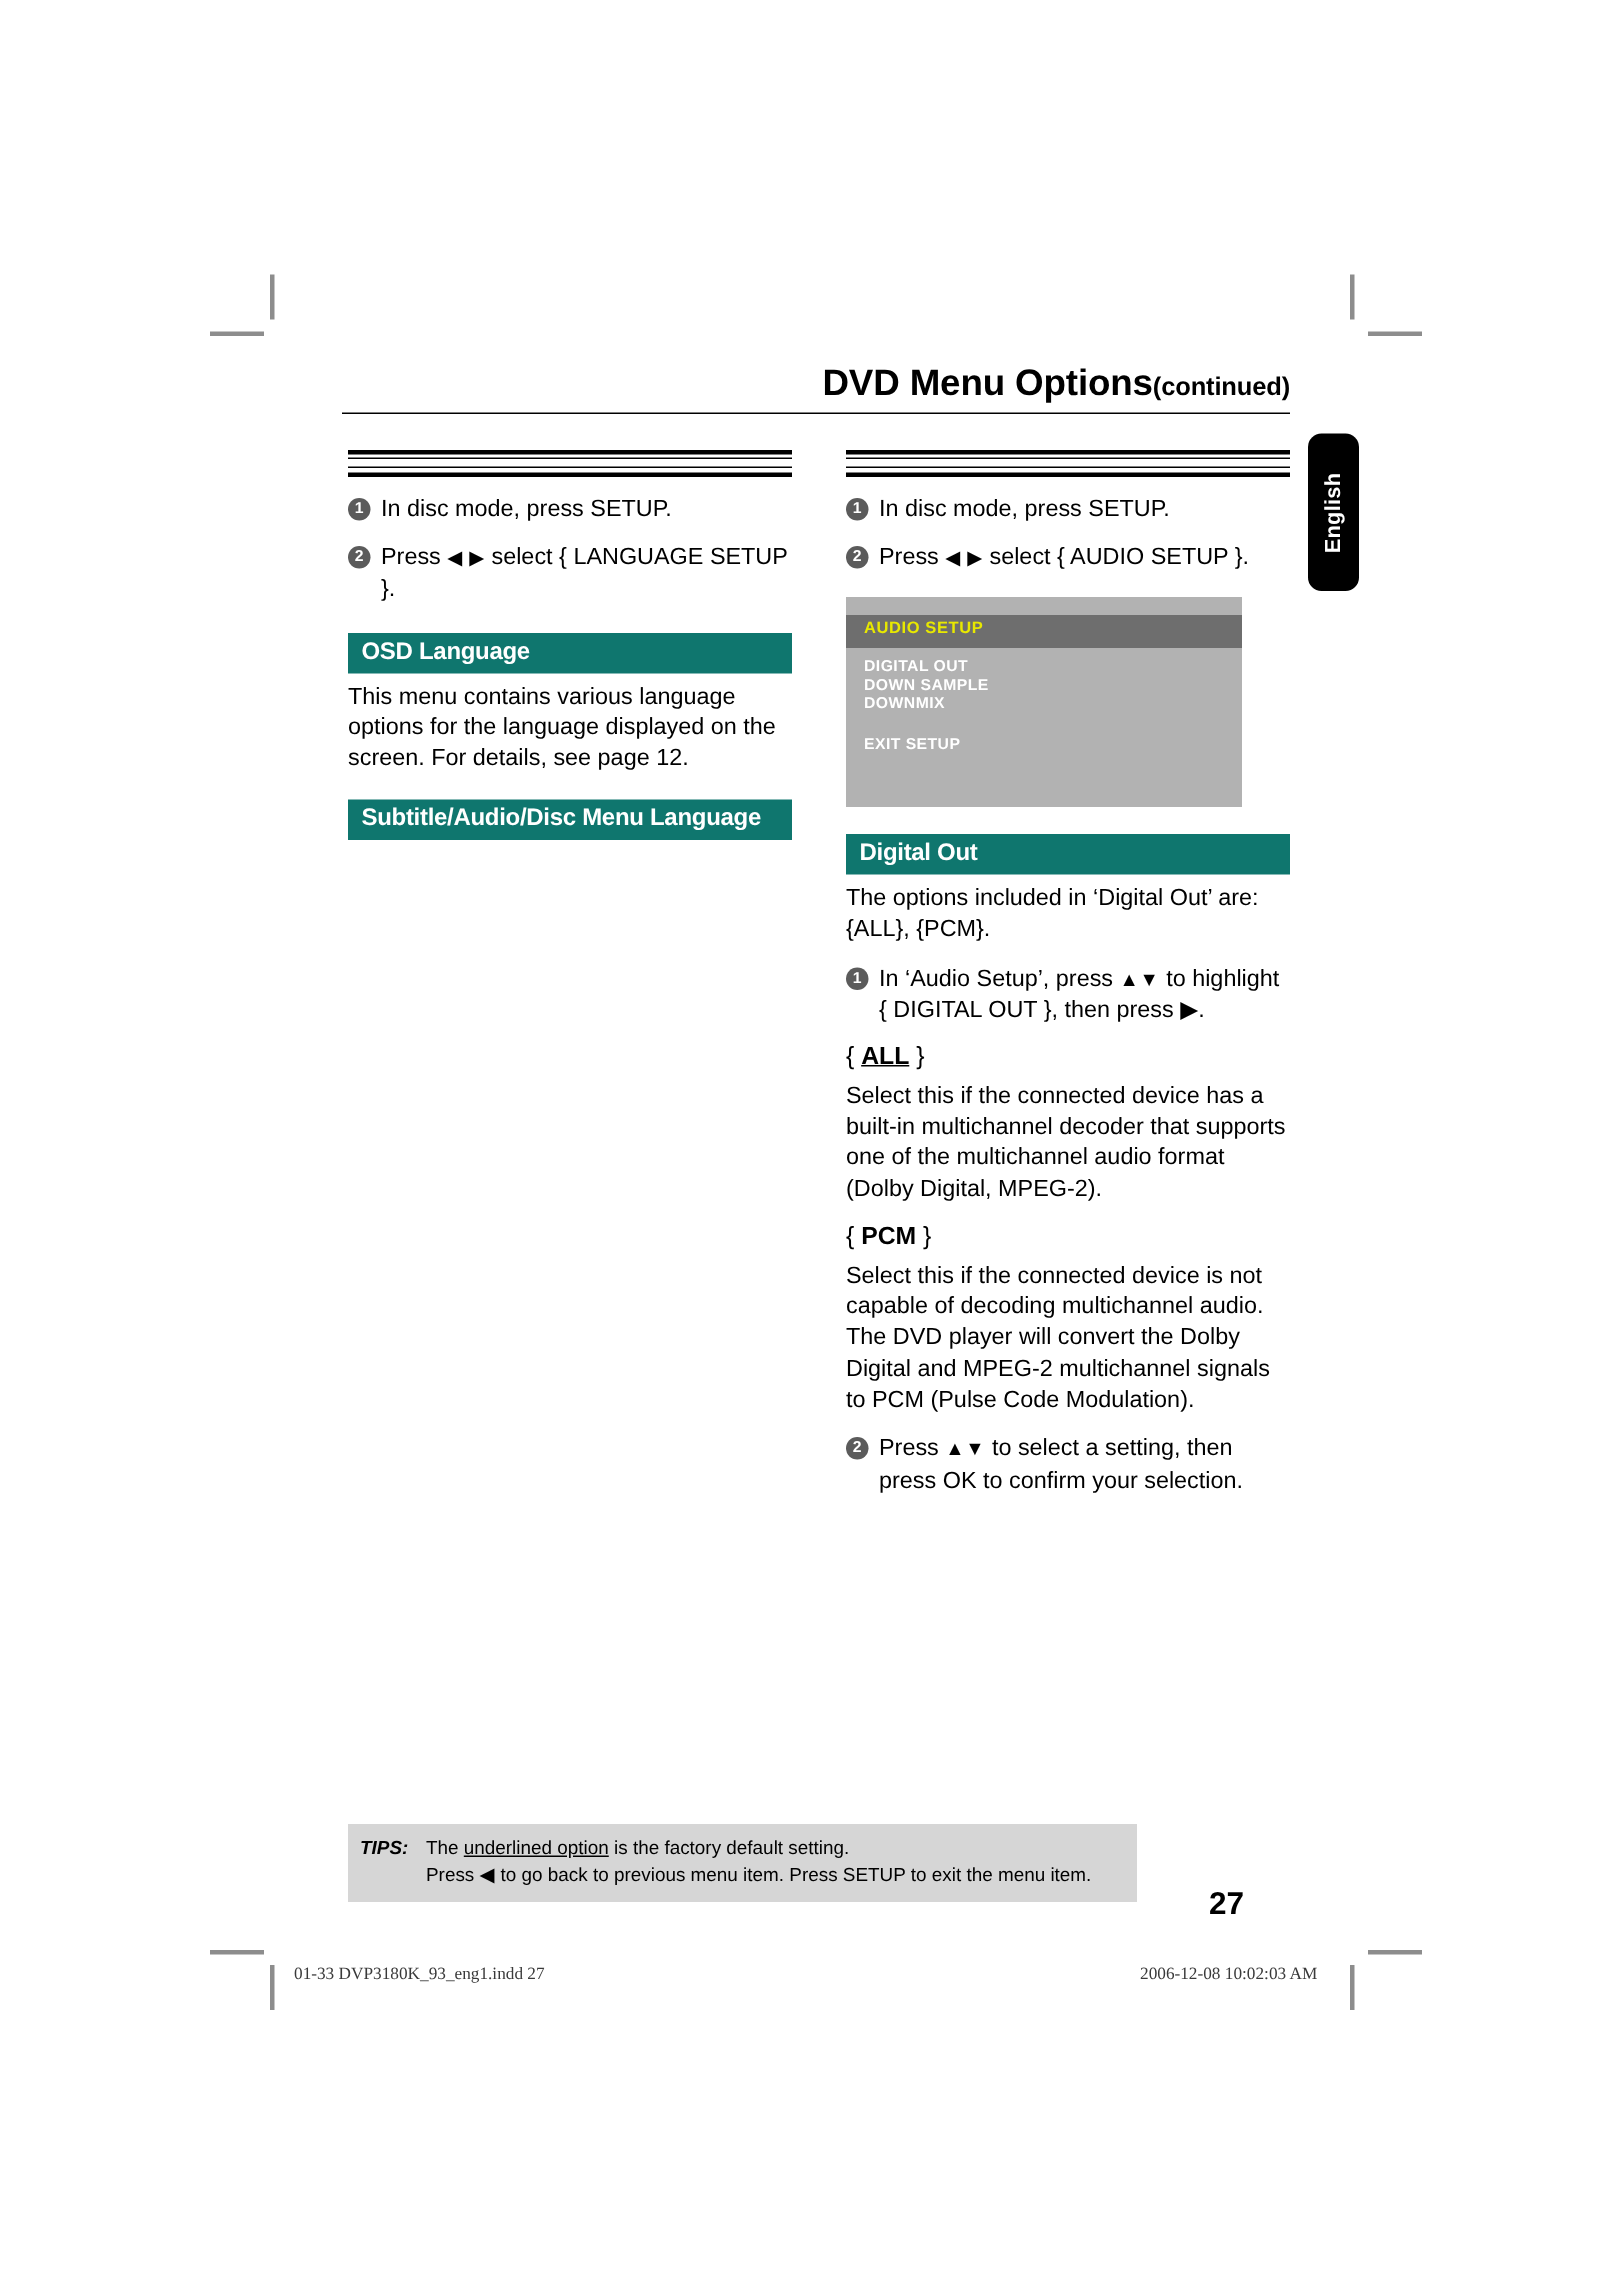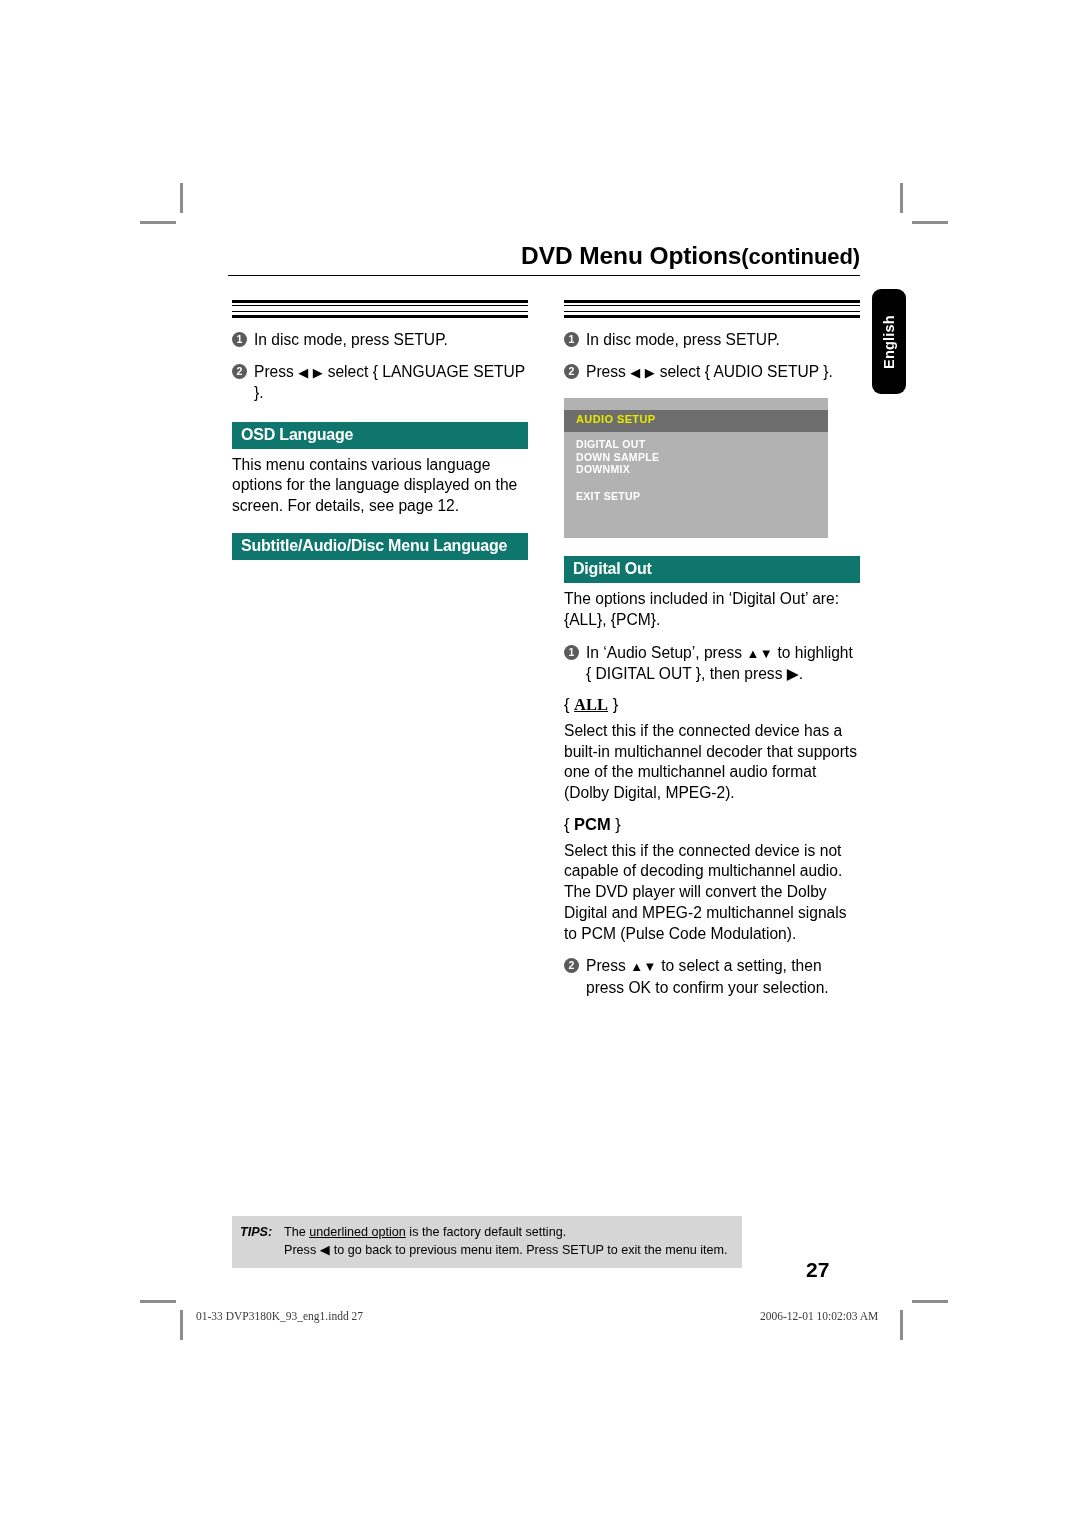--- a/index.html
+++ b/index.html
@@ -40,21 +40,21 @@
   
   .runhead {
     text-align: right;
     font-size: 24.5px;
     font-weight: bold;
     letter-spacing: -0.1px;
     padding-bottom: 4px;
     line-height: 1.05;
   }
   .runhead .cont {
-    font-size: 22px;
+    font-size: 17px;
     font-weight: bold;
   }
   .runhead-rule {
     border-top: 1.6px solid #000;
     margin-top: 2px;
   }
 
   
   .cols {
     position: relative;
@@ -131,21 +131,21 @@
     font-size: 15.6px;
     line-height: 1.33;
   }
   p.body.indent { text-indent: 4px; }
 
   .optlabel {
     font-size: 16.5px;
     margin-top: 11px;
     line-height: 1.2;
   }
-  .optlabel .ul { font-weight: bold; text-decoration: underline; font-family: Liberation Serif, serif; }
+  .optlabel .ul { font-weight: bold; text-decoration: underline; }
   .optlabel .nb { font-weight: bold; }
 
   
   .osd {
     margin-top: 16px;
     width: 264px;
     height: 140px;
     background: #b2b2b2;
     position: relative;
     font-family: "Liberation Sans", sans-serif;
@@ -209,21 +209,21 @@
     letter-spacing: 0.2px;
   }
 
   
   .tips {
     position: absolute;
     left: 232px;
     top: 1216px;
     width: 510px;
     background: #d6d6d6;
-    padding: 7px 0 8px 0;
+    padding: 7px 16px 8px 0;
   }
   .tips-row {
     position: relative;
     padding-left: 52px;
     font-size: 12.6px;
     line-height: 1.45;
     padding-right: 10px;
   }
   .tips-label {
     position: absolute;
@@ -363,15 +363,15 @@
       <span>The </span><span class="u">underlined option</span><span> is the factory default setting.</span>
     </div>
     <div class="tips-row">
       <span>Press </span><span class="arrow">◀</span><span> to go back to previous menu item. Press </span><span class="b">SETUP</span><span> to exit the menu item.</span>
     </div>
   </div>
 
   <div class="pageno">27</div>
 
   <div class="prnfoot left">01-33 DVP3180K_93_eng1.indd   27</div>
-  <div class="prnfoot right">2006-12-01   10:02:03 AM</div>
+  <div class="prnfoot right">2006-12-08   10:02:03 AM</div>
 
 </div>
 
 </body></html>

